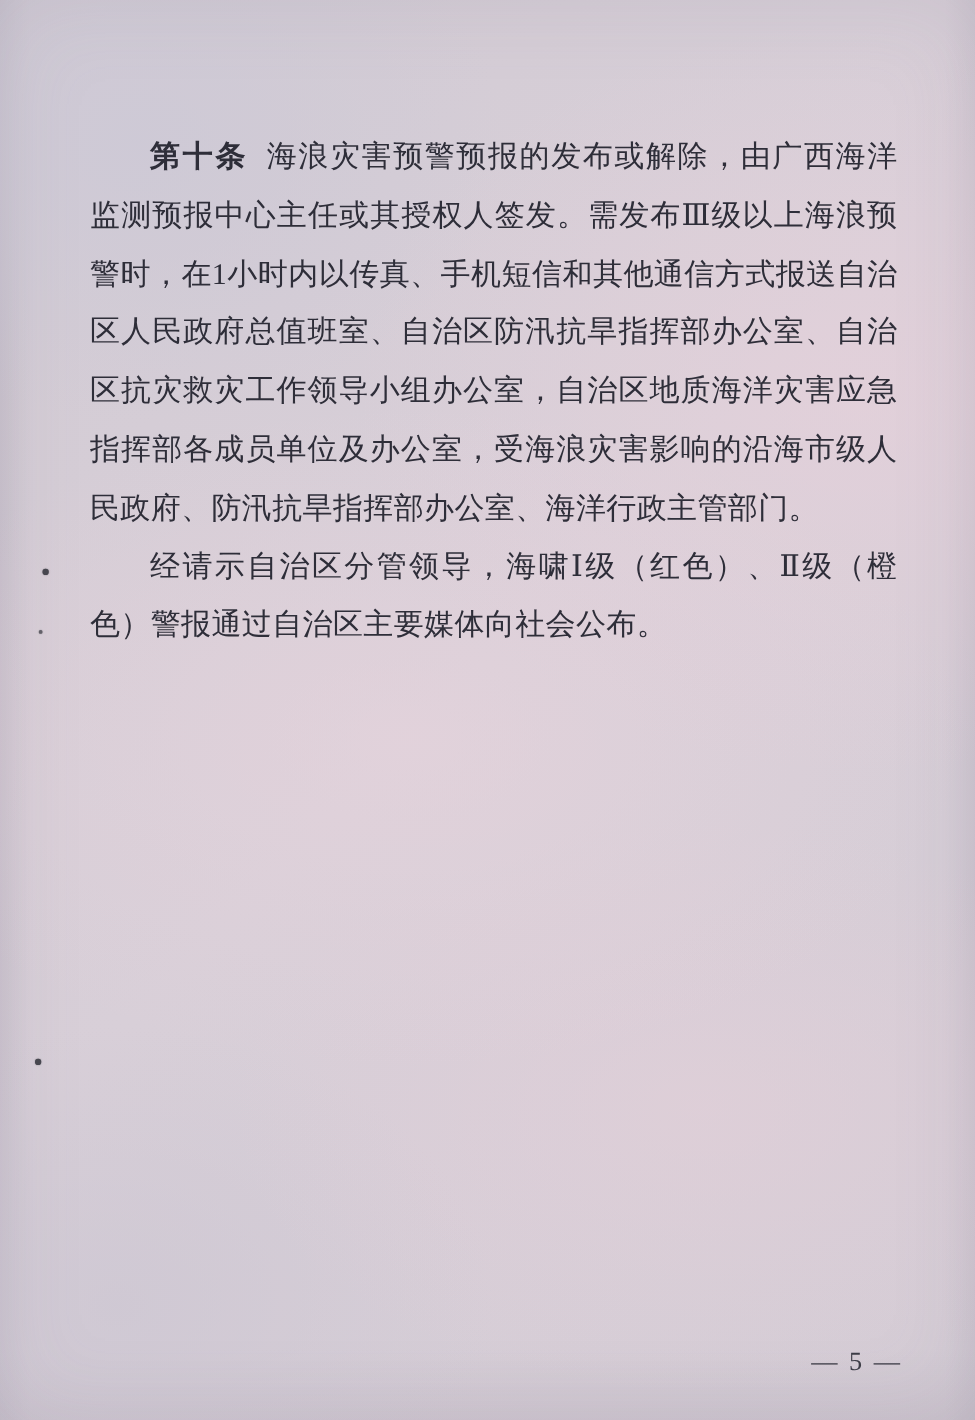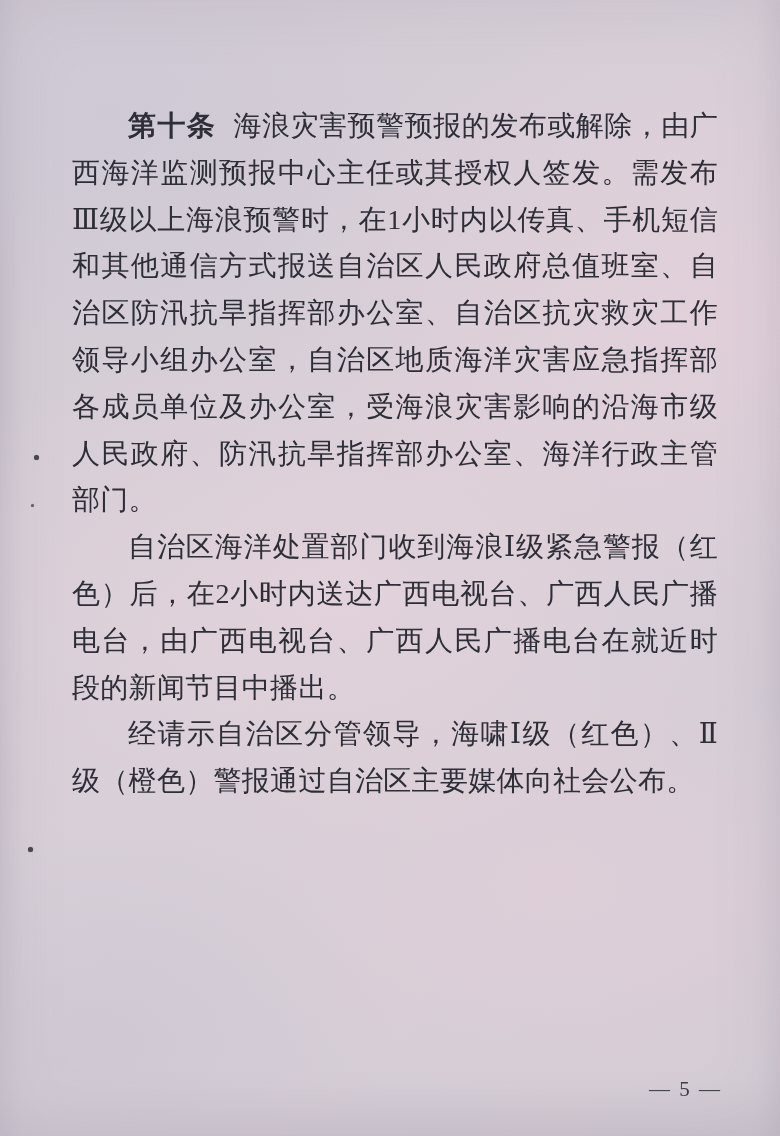--- a/index.html
+++ b/index.html
@@ -28,21 +28,21 @@
       linear-gradient(90deg, rgba(150,144,162,0.16) 0%, rgba(150,144,162,0) 3%),
       linear-gradient(270deg, rgba(150,144,162,0.12) 0%, rgba(150,144,162,0) 3%),
       linear-gradient(0deg, rgba(152,142,158,0.12) 0%, rgba(152,142,158,0) 5%),
       linear-gradient(135deg, #d2cbd4 0%, #d8cfd8 48%, #d4ccd5 100%);
     box-shadow: inset 0 0 70px rgba(118,112,134,0.14);
   }
   .textblock{
     position:absolute;
     left:72px; top:103px; width:646px;
     color:var(--ink,#2e2e39);
-    font-size:28px;
+    font-size:24px;
     line-height:46.8px;
     text-align:justify;
     letter-spacing:0.3px;
   }
   .para{
     margin:0;
     text-indent:2em;
   }
   .para-heading{
     font-weight:bold;
@@ -73,23 +73,20 @@
 <body>
 
 <div class="page">
 
   <div class="textblock">
 
     <p class="para">
       <span class="para-heading">第十条</span><span>海浪灾害预警预报的发布或解除，由广西海洋监测预报中心主任或其授权人签发。需发布Ⅲ级以上海浪预警时，在1小时内以传真、手机短信和其他通信方式报送自治区人民政府总值班室、自治区防汛抗旱指挥部办公室、自治区抗灾救灾工作领导小组办公室，自治区地质海洋灾害应急指挥部各成员单位及办公室，受海浪灾害影响的沿海市级人民政府、防汛抗旱指挥部办公室、海洋行政主管部门。</span>
     </p>
 
-    <p class="para">
-      <span class="para-heading"></span><span>自治区海洋处置部门收到海浪Ⅰ级紧急警报（红色）后，在2小时内送达广西电视台、广西人民广播电台，由广西电视台、广西人民广播电台在就近时段的新闻节目中播出。</span>
-    </p>
 
 
     <p class="para">
       <span class="para-heading"></span><span>经请示自治区分管领导，海啸Ⅰ级（红色）、Ⅱ级（橙色）警报通过自治区主要媒体向社会公布。</span>
     </p>
 
   </div>
 
   <div class="pagenum">— 5 —</div>
 

